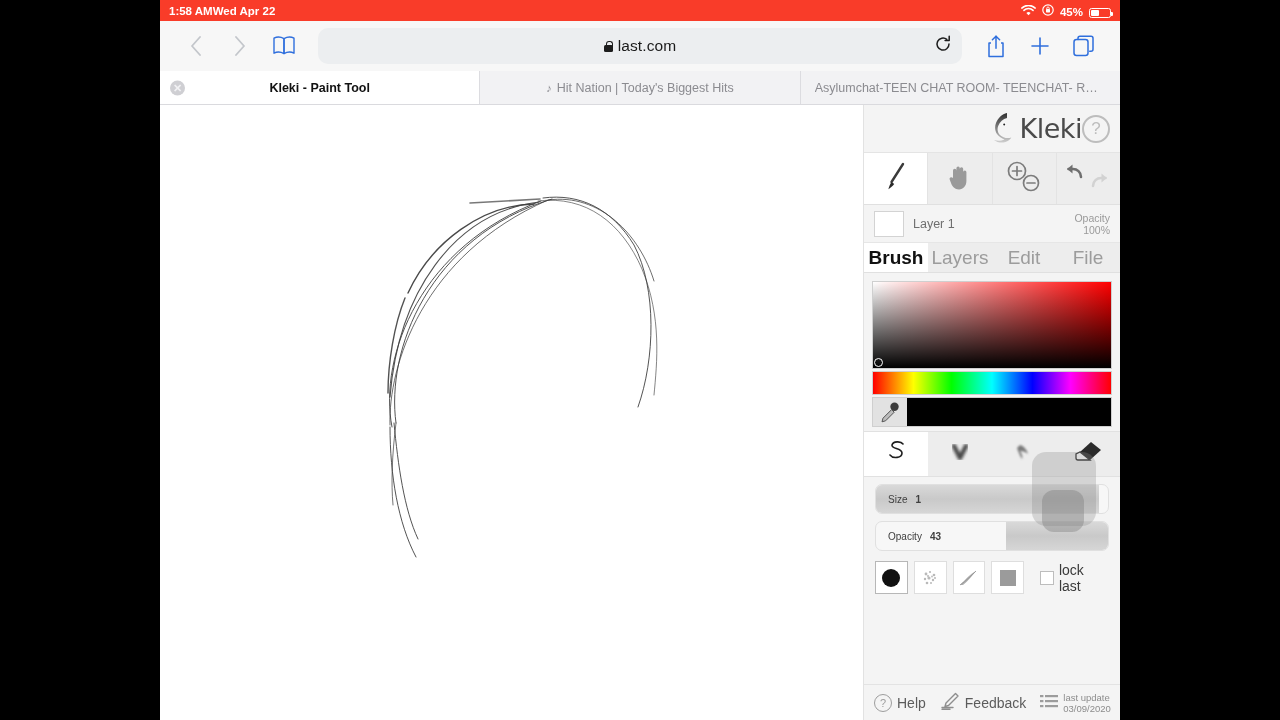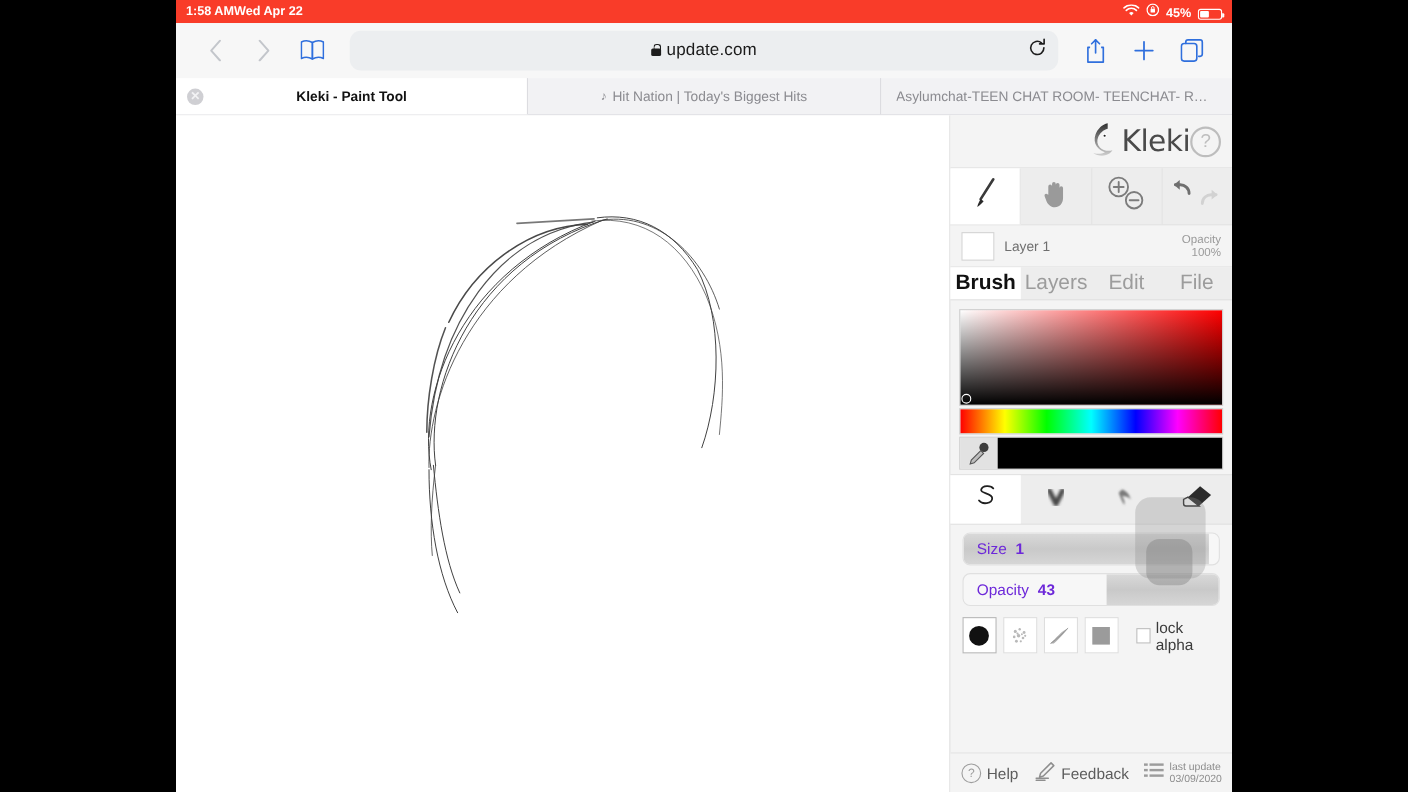--- a/index.html
+++ b/index.html
@@ -170,21 +170,21 @@
   .slider {
     height: 30px; border-radius: 7px; position: relative;
     overflow: hidden; display: flex; align-items: center;
     background: #f7f7f7; border: 1px solid #e0e0e0;
   }
   .slider .fill {
     position: absolute; left: 0; top: 0; bottom: 0;
     background: linear-gradient(to bottom, #d9d9d9, #c9c9c9 50%, #d6d6d6);
   }
   .slider .lbl {
-    position: relative; font-size: 14px; color: #6d28d9; padding-left: 12px;
+    position: relative; font-size: 10px; color: #404040; padding-left: 12px;
   }
   .slider .val { font-weight: bold; margin-left: 8px; }
 
   .shapes { display: flex; align-items: center; gap: 6px; padding: 10px 11px 0 11px; }
   .shape {
     width: 33px; height: 33px; background: #fff; border: 1px solid #dedede;
     display: flex; align-items: center; justify-content: center;
   }
   .shape.active { border: 1px solid #b7b7b7; }
   .lockalpha { display: flex; align-items: center; gap: 5px; margin-left: 10px; font-size: 14px; color: #3a3a3a; }
@@ -256,21 +256,21 @@
     </div>
     <div class="tb-btn">
       <svg width="22" height="20" viewBox="0 0 22 20">
           <path d="M1 2.2c3-1.6 6.5-1.6 10 .4v15c-3.5-2-7-2-10-.4z" stroke="currentColor" stroke-width="1.4" fill="none" stroke-linejoin="round"></path>
           <path d="M21 2.2c-3-1.6-6.5-1.6-10 .4v15c3.5-2 7-2 10-.4z" stroke="currentColor" stroke-width="1.4" fill="none" stroke-linejoin="round"></path>
         </svg>
     </div>
 
     <div class="addr">
       <span class="host">
-        <span class="lockglyph"></span><span>update.com</span>
+        <span class="lockglyph"></span><span>last.com</span>
       </span>
       <span class="reload">
         <svg width="18" height="18" viewBox="0 0 18 18">
             <path d="M15 9a6 6 0 1 1-2.2-4.6" stroke="currentColor" stroke-width="1.5" fill="none" stroke-linecap="round"></path>
             <path d="M15.2 1.2v4.2h-4.1" stroke="currentColor" stroke-width="1.5" fill="none" stroke-linecap="round" stroke-linejoin="round"></path>
           </svg>
       </span>
     </div>
 
     <div class="tb-btn">
@@ -509,21 +509,21 @@
               <path d="M3 18C9 14 15 8 19 4" stroke="#8f8f8f" stroke-width=".8" fill="none"></path>
             </svg>
         </div>
         <div class="shape">
           <svg width="22" height="22" viewBox="0 0 22 22">
               <rect x="3" y="3" width="16" height="16" fill="#9b9b9b"></rect>
             </svg>
         </div>
         <label class="lockalpha">
           <span class="cbox"></span>
-          <span>lock alpha</span>
+          <span>lock last</span>
         </label>
       </div>
 
       <div class="footer">
         <span class="fitem">
           <span class="fcircle">?</span>
           <span>Help</span>
         </span>
         <span class="fitem">
           <span>

